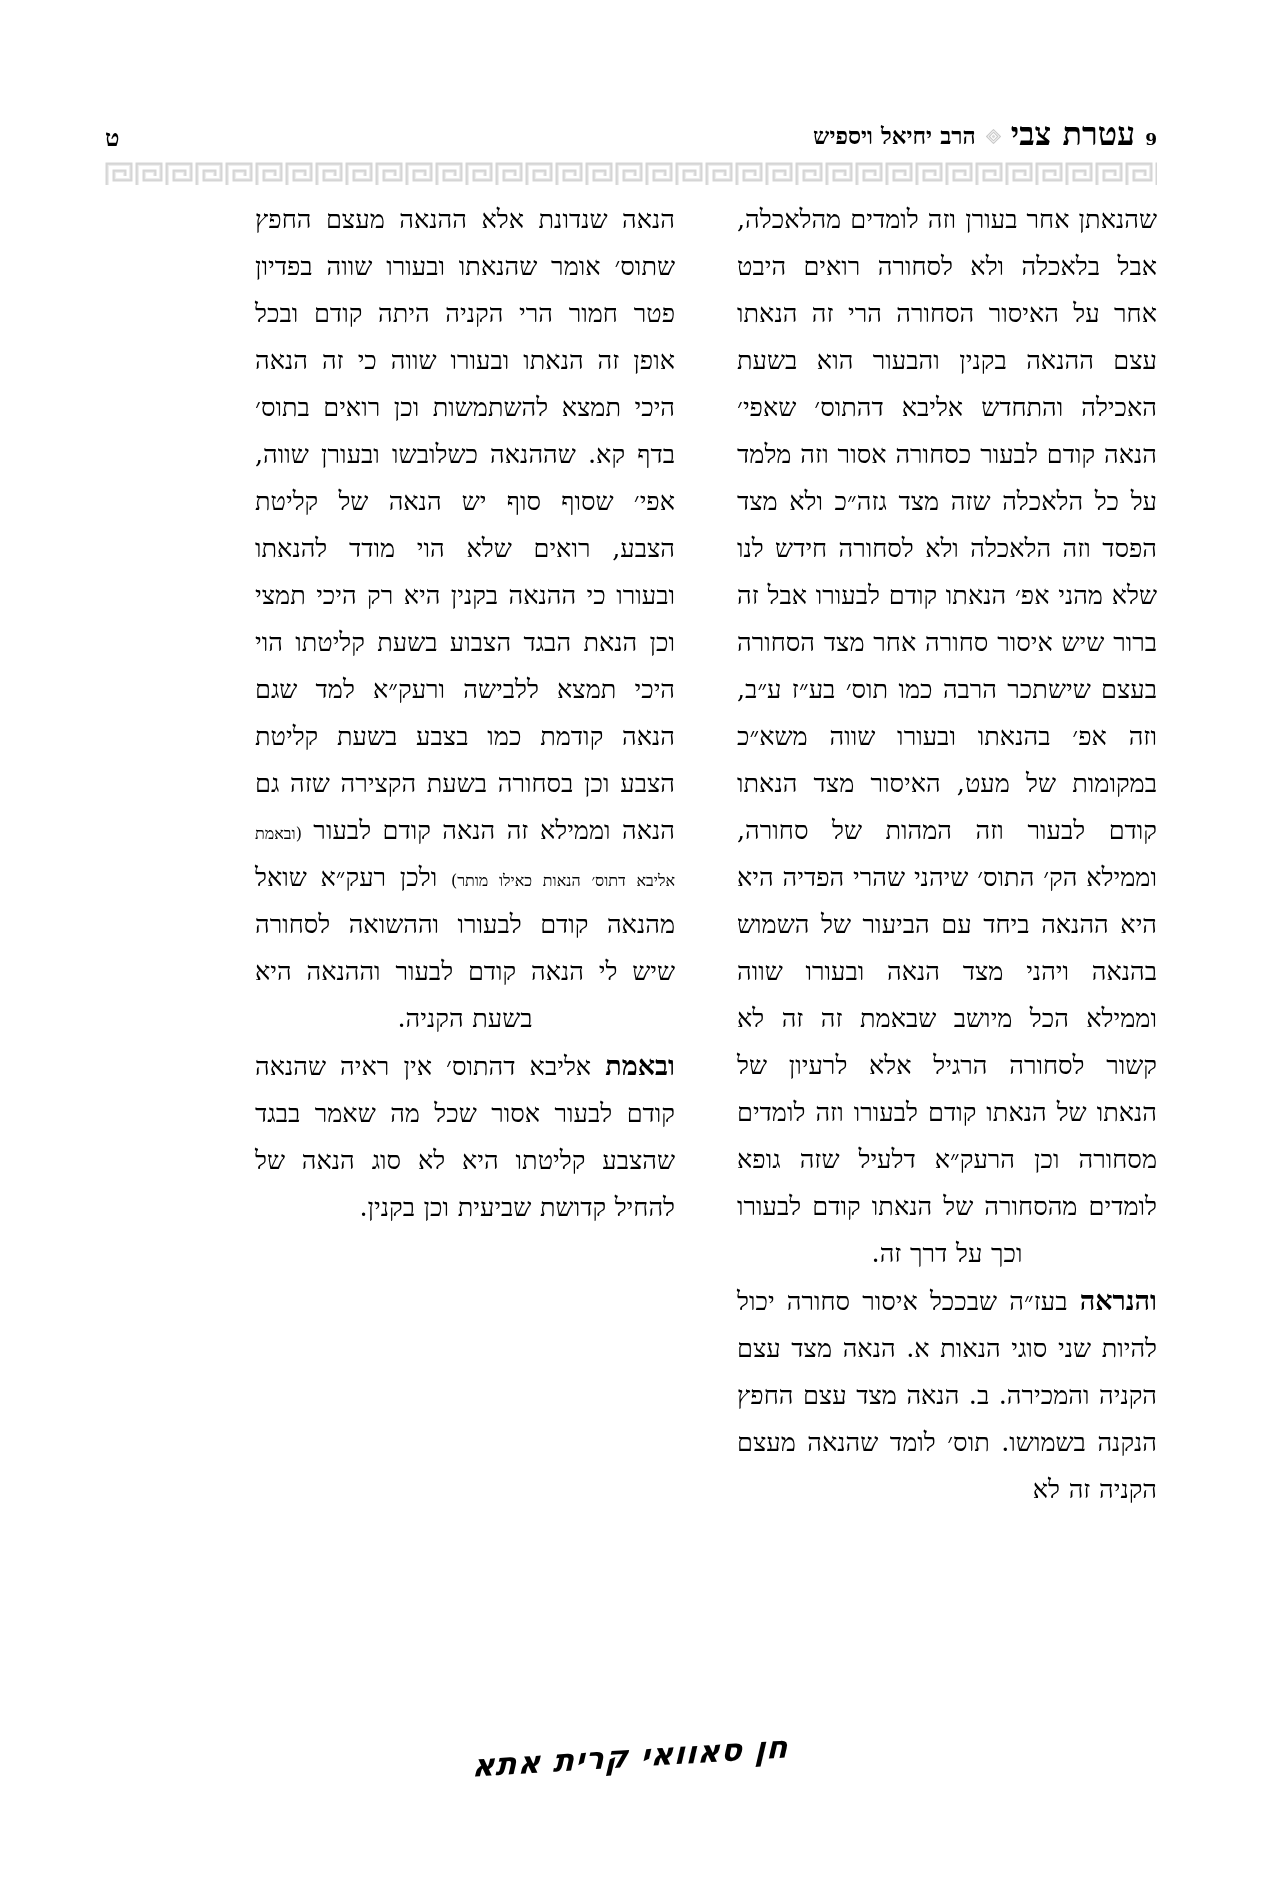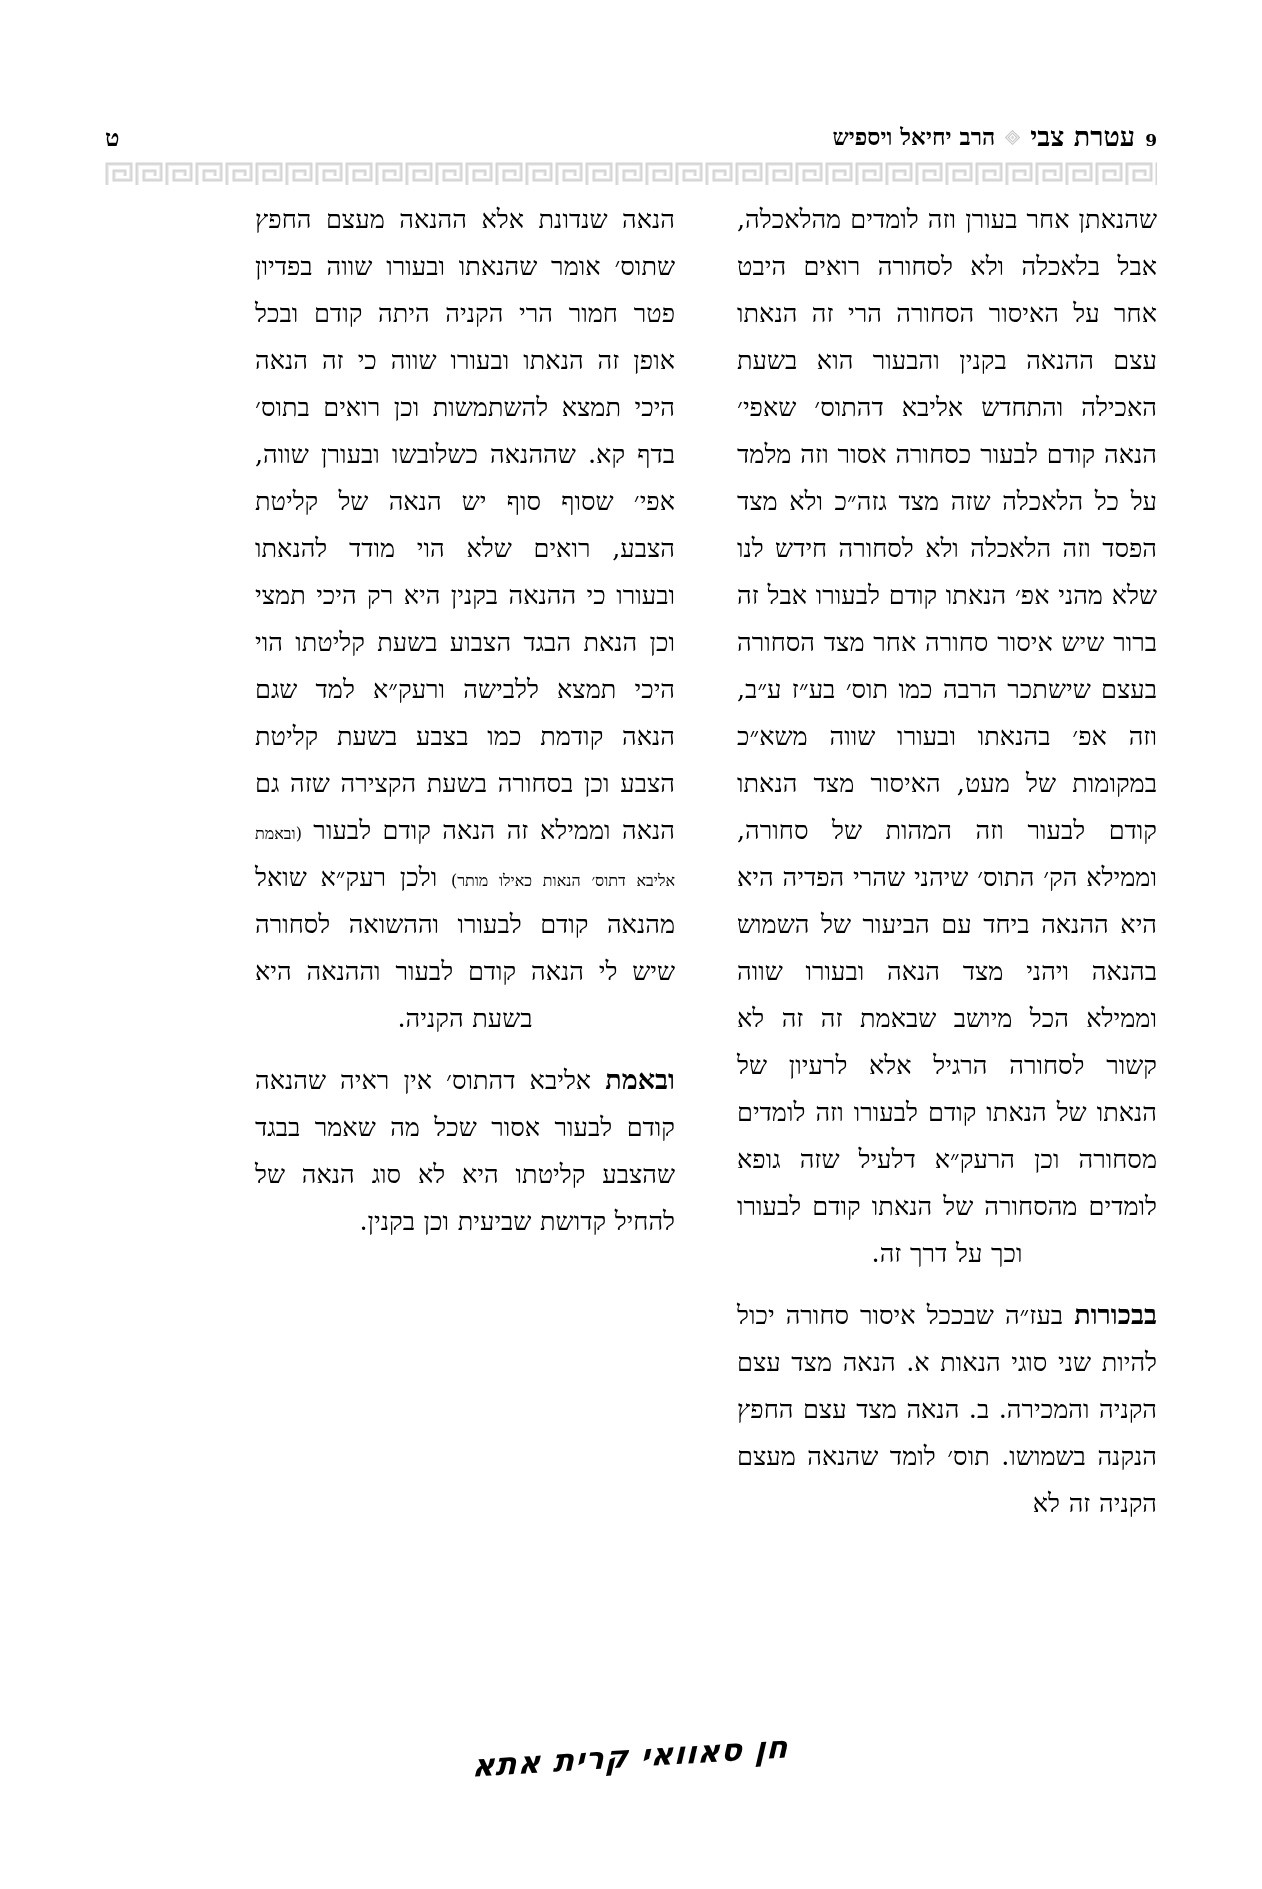--- a/index.html
+++ b/index.html
@@ -33,21 +33,21 @@
   .hdr-right{
     display:flex;
     align-items:baseline;
     gap:10px;
     direction:rtl;
     white-space:nowrap;
   }
   .hdr-title{
     font-family:"DejaVu Serif", serif;
     font-weight:bold;
-    font-size:27px;
+    font-size:32px;
     letter-spacing:0px;
     line-height:1;
   }
   .hdr-author{
     font-family:"DejaVu Serif", serif;
     font-weight:bold;
     font-size:23px;
     line-height:1;
     position:relative;
     top:-1px;
@@ -103,21 +103,21 @@
   }
 
   p.para{
     margin:0 0 0 0;
     font-size:25.5px;
     line-height:47px;
     text-align:justify;
     text-indent:0;
     word-spacing:0.02em;
   }
-  p.para + p.para{ margin-top:14px; }
+  p.para + p.para{ }
 
   .lead{
     font-weight:bold;
     font-size:27px;
   }
   .lead-big{
     font-weight:bold;
     font-size:30px;
   }
   .small-note{
@@ -185,21 +185,21 @@
     </svg>
   </div>
 
   <div class="cols">
 
     <div class="col">
 
       <p class="para"><span>שהנאתן אחר בעורן וזה לומדים מהלאכלה, אבל בלאכלה ולא לסחורה רואים היבט אחר על האיסור הסחורה הרי זה הנאתו עצם ההנאה בקנין והבעור הוא בשעת האכילה והתחדש אליבא דהתוס׳ שאפי׳ הנאה קודם לבעור כסחורה אסור וזה מלמד על כל הלאכלה שזה מצד גזה״כ ולא מצד הפסד וזה הלאכלה ולא לסחורה חידש לנו שלא מהני אפ׳ הנאתו קודם לבעורו אבל זה ברור שיש איסור סחורה אחר מצד הסחורה בעצם שישתכר הרבה כמו תוס׳ בע״ז ע״ב, וזה אפ׳ בהנאתו ובעורו שווה משא״כ במקומות של מעט, האיסור מצד הנאתו קודם לבעור וזה המהות של סחורה, וממילא הק׳ התוס׳ שיהני שהרי הפדיה היא היא ההנאה ביחד עם הביעור של השמוש בהנאה ויהני מצד הנאה ובעורו שווה וממילא הכל מיושב שבאמת זה זה לא קשור לסחורה הרגיל אלא לרעיון של הנאתו של הנאתו קודם לבעורו וזה לומדים מסחורה וכן הרעק״א דלעיל שזה גופא לומדים מהסחורה של הנאתו קודם לבעורו וכך על דרך זה.</span></p>
 
 
-      <p class="para last-line-right"><span class="lead">בבכורות</span><span> בעז״ה שבככל איסור סחורה יכול להיות שני סוגי הנאות א. הנאה מצד עצם הקניה והמכירה. ב. הנאה מצד עצם החפץ הנקנה בשמושו. תוס׳ לומד שהנאה מעצם הקניה זה לא</span></p>
+      <p class="para last-line-right"><span class="lead">והנראה</span><span> בעז״ה שבככל איסור סחורה יכול להיות שני סוגי הנאות א. הנאה מצד עצם הקניה והמכירה. ב. הנאה מצד עצם החפץ הנקנה בשמושו. תוס׳ לומד שהנאה מעצם הקניה זה לא</span></p>
 
     </div>
 
     <div class="col">
 
       <p class="para"><span>הנאה שנדונת אלא ההנאה מעצם החפץ שתוס׳ אומר שהנאתו ובעורו שווה בפדיון פטר חמור הרי הקניה היתה קודם ובכל אופן זה הנאתו ובעורו שווה כי זה הנאה היכי תמצא להשתמשות וכן רואים בתוס׳ בדף קא. שההנאה כשלובשו ובעורן שווה, אפי׳ שסוף סוף יש הנאה של קליטת הצבע, רואים שלא הוי מודד להנאתו ובעורו כי ההנאה בקנין היא רק היכי תמצי וכן הנאת הבגד הצבוע בשעת קליטתו הוי היכי תמצא ללבישה ורעק״א למד שגם הנאה קודמת כמו בצבע בשעת קליטת הצבע וכן בסחורה בשעת הקצירה שזה גם הנאה וממילא זה הנאה קודם לבעור</span> <span class="small-note">(ובאמת אליבא דתוס׳ הנאות כאילו מותר)</span> <span>ולכן רעק״א שואל מהנאה קודם לבעורו וההשואה לסחורה שיש לי הנאה קודם לבעור וההנאה היא בשעת הקניה.</span></p>
 
       <p class="para last-line-right"><span class="lead">ובאמת</span><span> אליבא דהתוס׳ אין ראיה שהנאה קודם לבעור אסור שכל מה שאמר בבגד שהצבע קליטתו היא לא סוג הנאה של להחיל קדושת שביעית וכן בקנין.</span></p>
 
 

